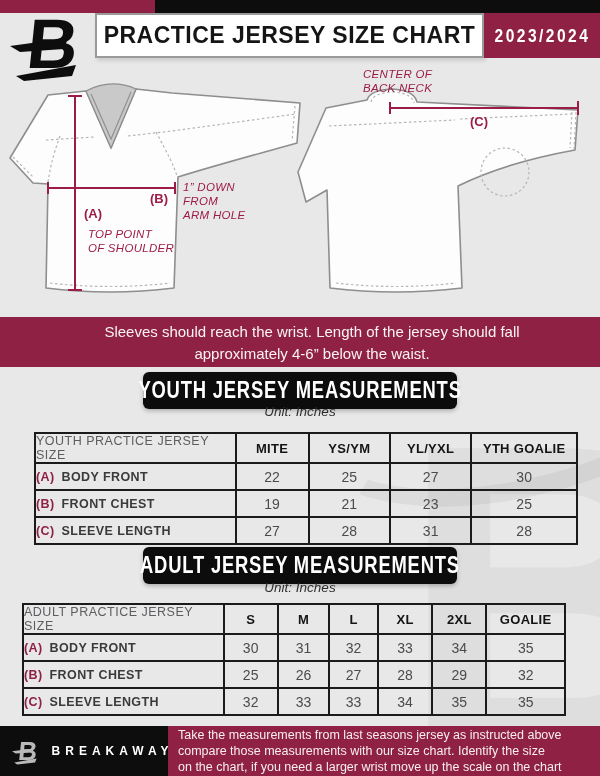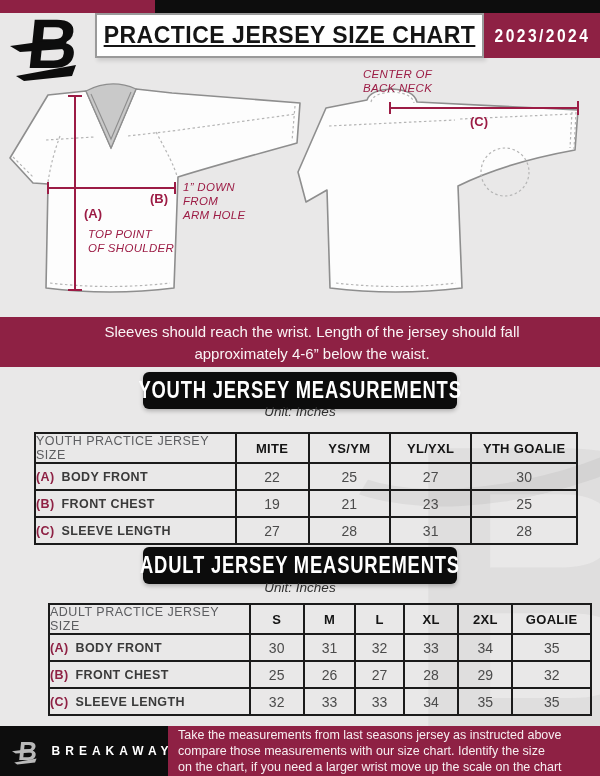--- a/index.html
+++ b/index.html
@@ -9,21 +9,21 @@
   .z1{z-index:1;}
 
   
   .strip-maroon{left:0;top:0;width:155px;height:13px;background:#8E2144;}
   .strip-black{left:155px;top:0;width:445px;height:13px;background:#0d0d0d;}
 
   
   .title-box{left:95px;top:13px;width:389px;height:45px;background:#ffffff;
              border:2px solid #9a9a9a;box-sizing:border-box;display:flex;align-items:center;justify-content:center;
              box-shadow:2px 3px 4px rgba(0,0,0,0.12);}
-  .title-box span{font-size:23px;font-weight:bold;letter-spacing:.5px;color:#151515;text-decoration:underline;}
+  .title-box span{font-size:23px;font-weight:bold;letter-spacing:.5px;color:#151515;}
   .season-box{left:484px;top:13px;width:116px;height:45px;background:#8E2144;
               display:flex;align-items:center;justify-content:center;}
   .season-box span{color:#fff;font-size:19px;font-weight:bold;letter-spacing:3px;
                    transform:scaleX(.82);white-space:nowrap;}
   .logo-wrap{left:8px;top:2px;width:90px;height:86px;}
 
   
   #diagram{left:0;top:62px;}
   .jersey{fill:#fdfdfd;stroke:#8e8e8e;stroke-width:1.6;stroke-linejoin:round;}
   .collar{fill:#c9c9c9;stroke:#8e8e8e;stroke-width:1.2;}
@@ -44,21 +44,21 @@
                    box-shadow:0 2px 4px rgba(0,0,0,0.25);}
   .section-heading span{color:#ffffff;font-size:23px;font-weight:bold;letter-spacing:1px;
                         transform:scaleX(.8);white-space:nowrap;}
   .yh{top:372px;} .ah{top:547px;}
   .unit{left:0;width:600px;text-align:center;font-style:italic;font-weight:normal;
         font-size:13.5px;color:#2e2e2e;}
   .yu{top:404px;} .au{top:580px;}
 
   
   .size-table{border-collapse:collapse;table-layout:fixed;width:544px;}
-  .yt{left:34px;top:432px;} .at{left:48px;top:603px;}
+  .yt{left:34px;top:432px;} .at{left:22px;top:603px;}
   .size-table th,.size-table td{border:2px solid #1b1b1b;padding:0;height:27px;box-sizing:border-box;}
   .size-table tr.head th{height:28px;}
   .col-h{font-size:13px;font-weight:bold;color:#141414;letter-spacing:.3px;text-align:center;}
   .size-h{font-size:12.5px;font-weight:normal;color:#5c5d60;letter-spacing:.5px;text-align:left;padding-left:10px;}
   .rowlabel{text-align:left;padding-left:16px;font-size:12.5px;letter-spacing:.4px;color:#3a3a3a;font-weight:bold;}
   .rowlabel .key{color:#8E2144;font-weight:bold;margin-right:7px;}
   .num{text-align:center;font-size:14px;color:#4b4b4b;}
 
   
   .footer-black{left:0;top:726px;width:184px;height:50px;background:#0d0d0d;display:flex;

